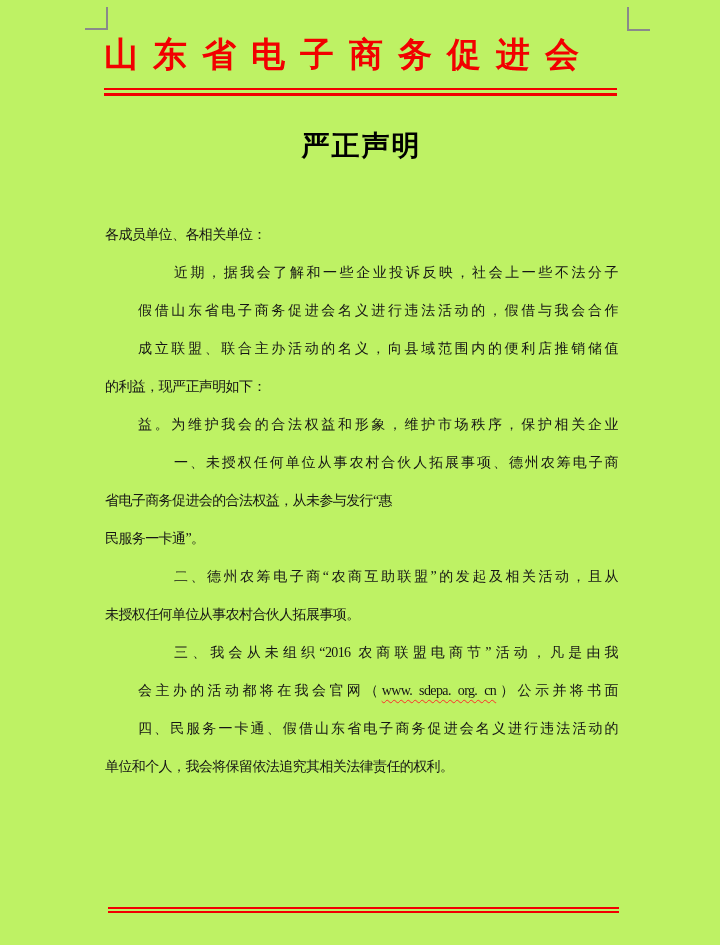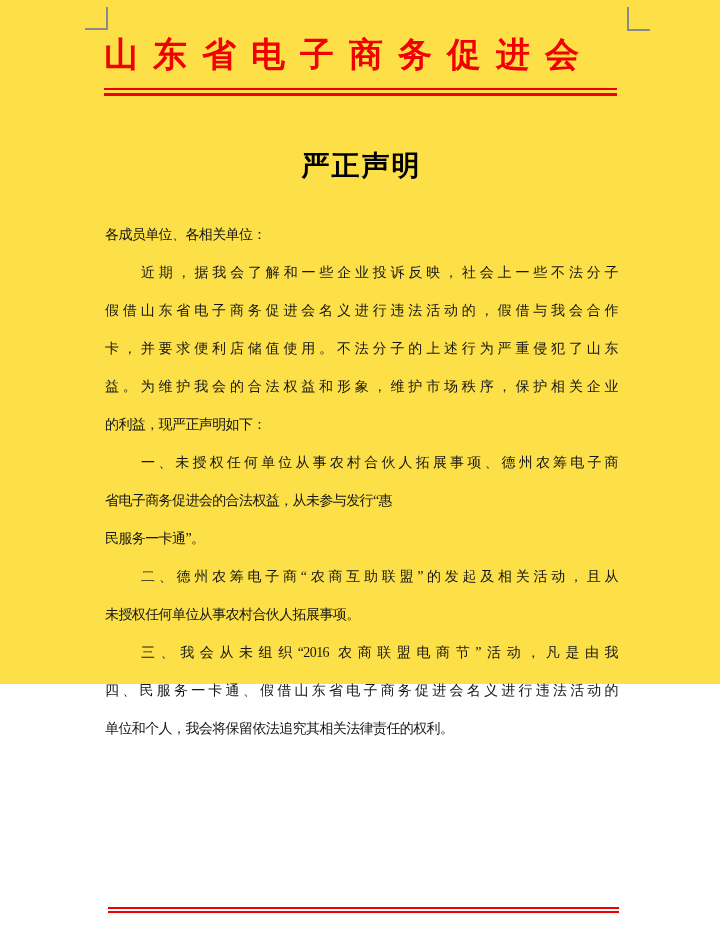--- a/index.html
+++ b/index.html
@@ -3,21 +3,21 @@
 <meta charset="utf-8">
 <style>
   html,body{margin:0;padding:0;}
   body{
     width:720px;height:945px;
     background:#ffffff;
     font-family:"Liberation Sans", sans-serif;
     position:relative;
     overflow:hidden;
   }
-  .page{position:absolute;left:0;top:0;width:720px;height:684px;background:#fde047;}
+  .page{position:absolute;left:0;top:0;width:720px;height:945px;background:#bef264;}
 
   
   .crop{position:absolute;box-sizing:border-box;}
   .crop-left{left:85px;top:7px;width:23px;height:23px;
     border-right:2px solid var(--crop,#8a8a8a);
     border-bottom:2px solid var(--crop,#8a8a8a);}
   .crop-right{left:627px;top:7px;width:23px;height:24px;
     border-left:2px solid var(--crop,#8a8a8a);
     border-bottom:2px solid var(--crop,#8a8a8a);}
 
@@ -30,35 +30,35 @@
   }
   .header-rule{
     position:absolute;left:104px;top:88px;width:513px;height:3px;
     border-top:2px solid var(--red,#f20000);
     border-bottom:3px solid var(--red,#f20000);
   }
 
   .doc-title{
     position:absolute;left:105px;top:126px;width:513px;height:40px;
     line-height:40px;font-size:28px;font-weight:bold;color:#000;
-    text-align:center;letter-spacing:2px;margin-top:20px;
+    text-align:center;letter-spacing:2px;
   }
 
   
   .body-col{
     position:absolute;left:105px;top:216px;width:513px;
     color:#151515;
   }
   .line{
     height:38px;line-height:38px;font-size:14px;letter-spacing:-0.6px;
     font-family:"Liberation Serif", serif;
     white-space:normal;overflow:visible;
   }
   .line.indent{padding-left:36px;}
-  .line.justify{text-align:justify;text-align-last:justify;}
+  .line.justify{text-align:justify;text-align-last:justify;margin-left:33px;}
   .wavy{
     font-family:"Liberation Serif", serif;
     text-decoration:underline wavy #ff2a2a;
     text-decoration-thickness:1px;
     text-underline-offset:4px;
   }
 
   .footer-rule{
     position:absolute;left:108px;top:907px;width:511px;height:2px;
     border-top:2px solid var(--red,#f20000);
@@ -76,28 +76,29 @@
   <div class="org-name">山东省电子商务促进会</div>
 
   <div class="header-rule"></div>
 
   <div class="doc-title">严正声明</div>
 
   <div class="body-col">
       <div class="line">各成员单位、各相关单位：</div>
       <div class="line indent justify">近期，据我会了解和一些企业投诉反映，社会上一些不法分子</div>
       <div class="line justify">假借山东省电子商务促进会名义进行违法活动的，假借与我会合作</div>
-      <div class="line justify">卡，并要求便利店储值使用。不法分子的上述行为严重侵犯了山东</div>
+      <div class="line justify">成立联盟、联合主办活动的名义，向县域范围内的便利店推销储值</div>
+      <div class="line">的利益，现严正声明如下：</div>
       <div class="line justify">益。为维护我会的合法权益和形象，维护市场秩序，保护相关企业</div>
-      <div class="line">的利益，现严正声明如下：</div>
       <div class="line indent justify">一、未授权任何单位从事农村合伙人拓展事项、德州农筹电子商</div>
       <div class="line">省电子商务促进会的合法权益，从未参与发行“惠</div>
       <div class="line">民服务一卡通”。</div>
       <div class="line indent justify">二、德州农筹电子商“农商互助联盟”的发起及相关活动，且从</div>
       <div class="line">未授权任何单位从事农村合伙人拓展事项。</div>
       <div class="line indent justify">三、我会从未组织“2016 农商联盟电商节”活动，凡是由我</div>
+      <div class="line justify"><span>会主办的活动都将在我会官网（</span><span class="wavy">www. sdepa. org. cn</span><span>）公示并将书面</span></div>
       <div class="line justify">四、民服务一卡通、假借山东省电子商务促进会名义进行违法活动的</div>
       <div class="line">单位和个人，我会将保留依法追究其相关法律责任的权利。</div>
     </div>
 
   <div class="footer-rule"></div>
 
 </div>
 
 </body></html>

